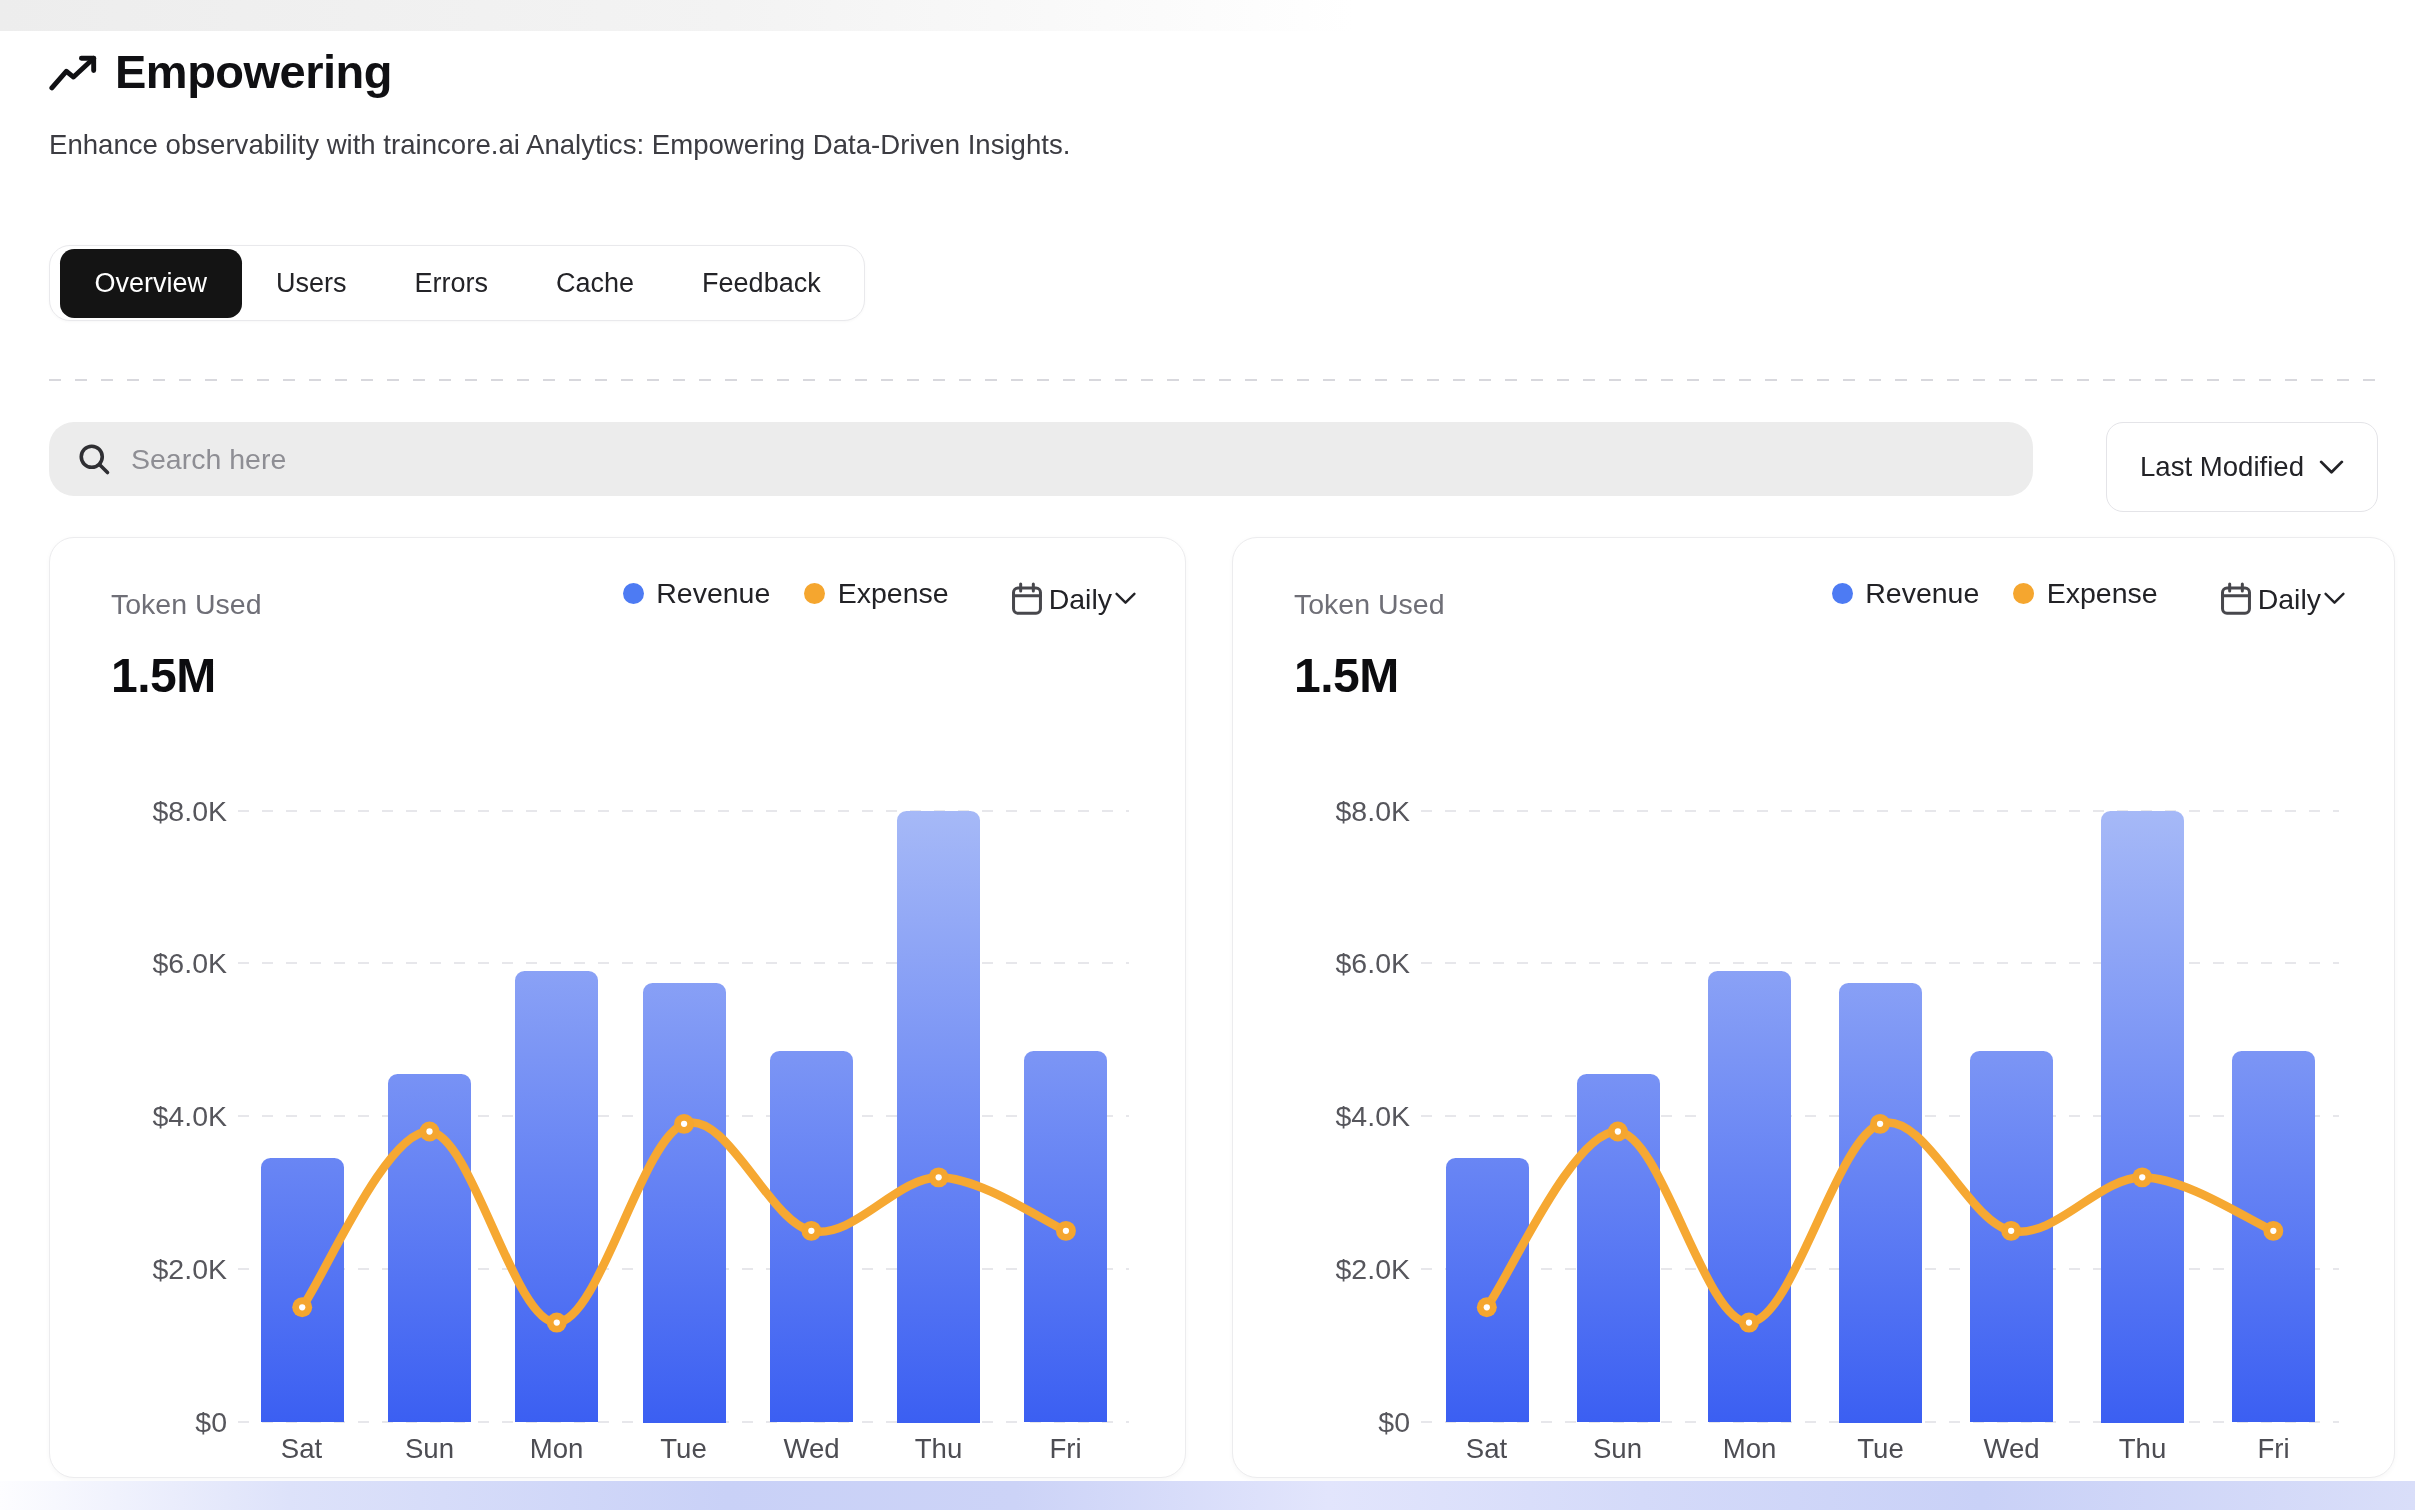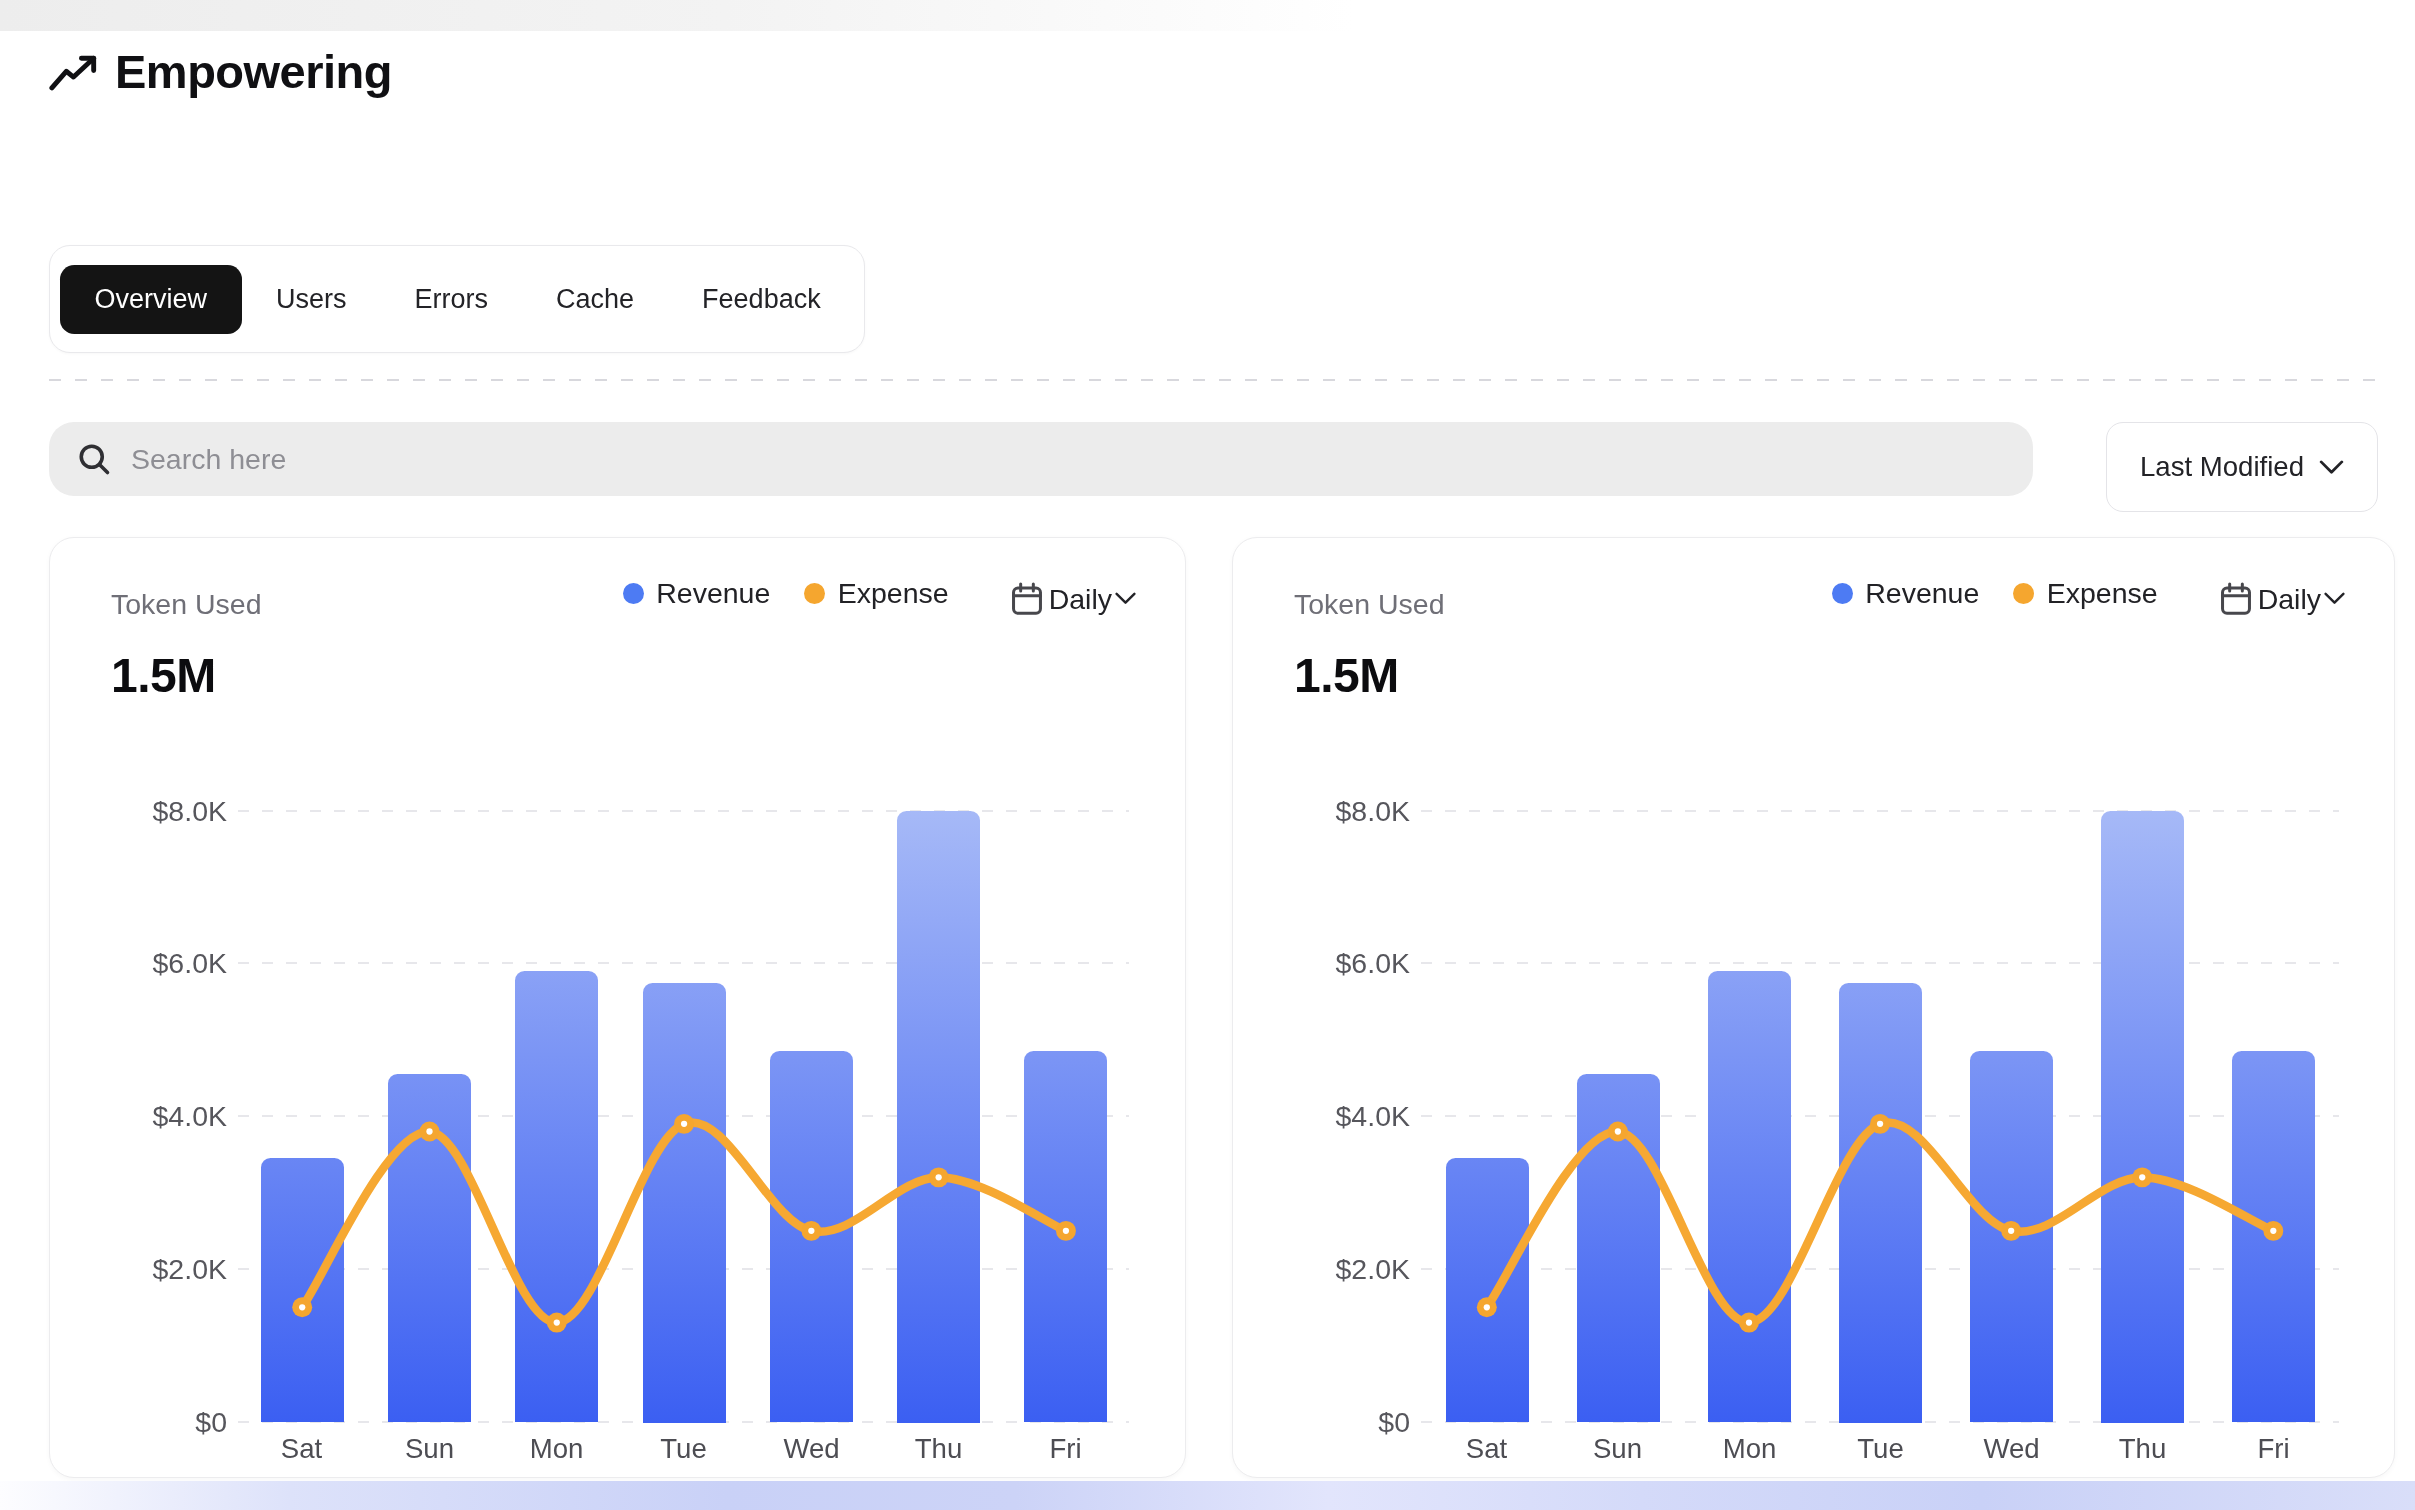--- a/index.html
+++ b/index.html
@@ -13,21 +13,21 @@
   .bottom-band { position:absolute; left:0; top:1481px; width:2416px; height:29.5px;
     background:linear-gradient(90deg,#fdfdff 0%,#dde2fa 12%,#c9d1f7 30%,#ccd3f7 42%,#e2e5fc 55%,#d4daf9 68%,#c9d1f7 82%,#d9def9 100%); }
 
   
   .title-row { position:absolute; left:49px; top:44px; display:flex; align-items:center; gap:17px; }
   .title-row svg { display:block; }
   .page-title { font-size:47px; font-weight:700; letter-spacing:-0.5px; color:#101013; }
   .subtitle { position:absolute; left:49px; top:129px; font-size:27.6px; color:#3c3c42; }
 
   
-  .tabs { position:absolute; left:49px; top:245px; height:108px; display:inline-flex; align-items:center;
+  .tabs { position:absolute; left:49px; top:245px; height:76px; display:inline-flex; align-items:center;
     background:#fff; border:1.4px solid #e9e9ec; border-radius:21px; padding:0 9.5px; box-shadow:0 1px 2.9px rgba(20,20,40,.03); }
   .tab { height:69px; display:flex; align-items:center; padding:0 34px; font-size:27px; color:#232327; border-radius:14.3px; cursor:pointer; white-space:nowrap; background:transparent; border:none; font-family:inherit; }
   .tab.active { background:#141414; color:#ffffff; font-weight:500; padding:0 35px; }
 
   .divider { position:absolute; left:49px; top:379px; width:2328px; height:1.9px;
     background:repeating-linear-gradient(to right,#d8d8dd 0 12.4px,transparent 12.4px 26px); }
 
   
   .search-bar { position:absolute; left:49px; top:422px; width:1984px; height:74px; background:#ececec; border-radius:25px; display:flex; align-items:center; padding:0 27px; gap:19px; }
   .search-bar svg { flex:0 0 auto; }
@@ -65,20 +65,21 @@
 
   <div class="top-band"></div>
 
   <div class="title-row">
     <svg width="49" height="38" viewBox="0 0 34 26" fill="none" stroke="#101013" stroke-width="3.4" stroke-linecap="round" stroke-linejoin="round">
       <path d="M2 24 L12 12.5 L17 16.5 L31 3.5"></path>
       <path d="M22.5 3.5 H31 V12"></path>
     </svg>
     <div class="page-title">Empowering</div>
   </div>
+  <div class="subtitle">Enhance observability with traincore.ai Analytics: Empowering Data-Driven Insights.</div>
 
   <div class="tabs">
     <button class="tab active" style="background: rgb(20, 20, 20);">Overview</button>
     <button class="tab">Users</button>
     <button class="tab">Errors</button>
     <button class="tab">Cache</button>
     <button class="tab">Feedback</button>
   </div>
 
   <div class="divider"></div>

